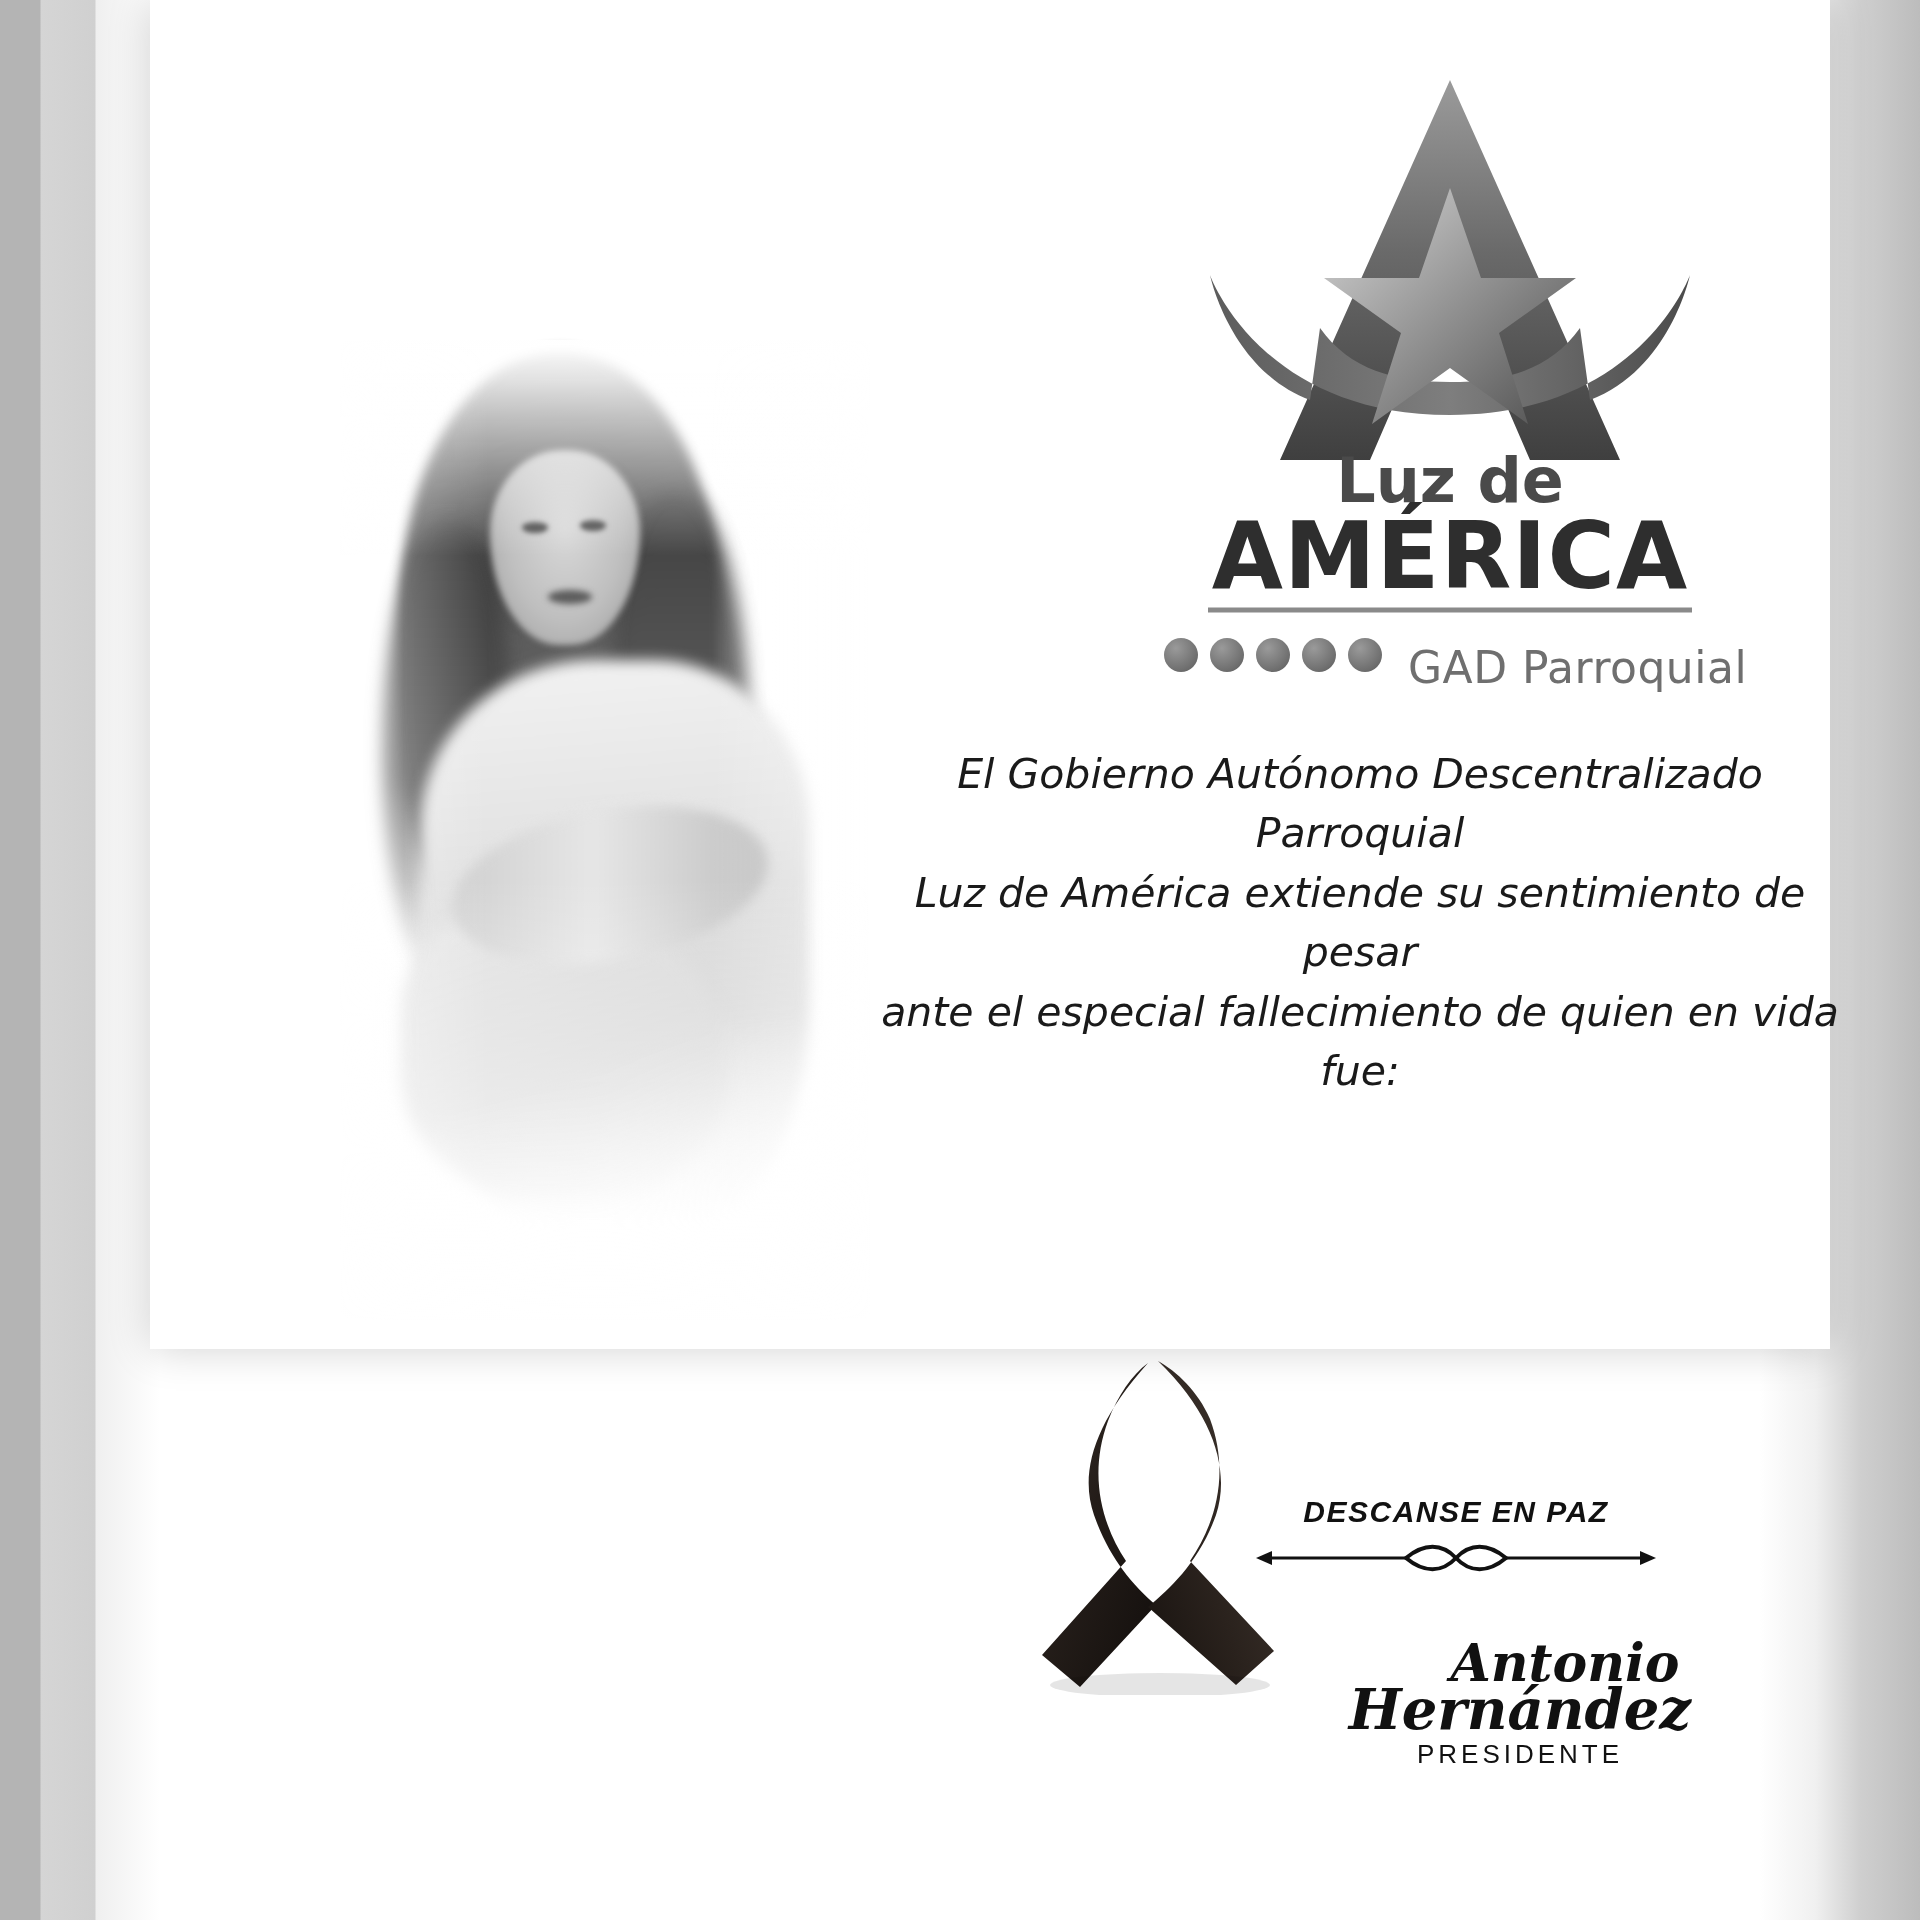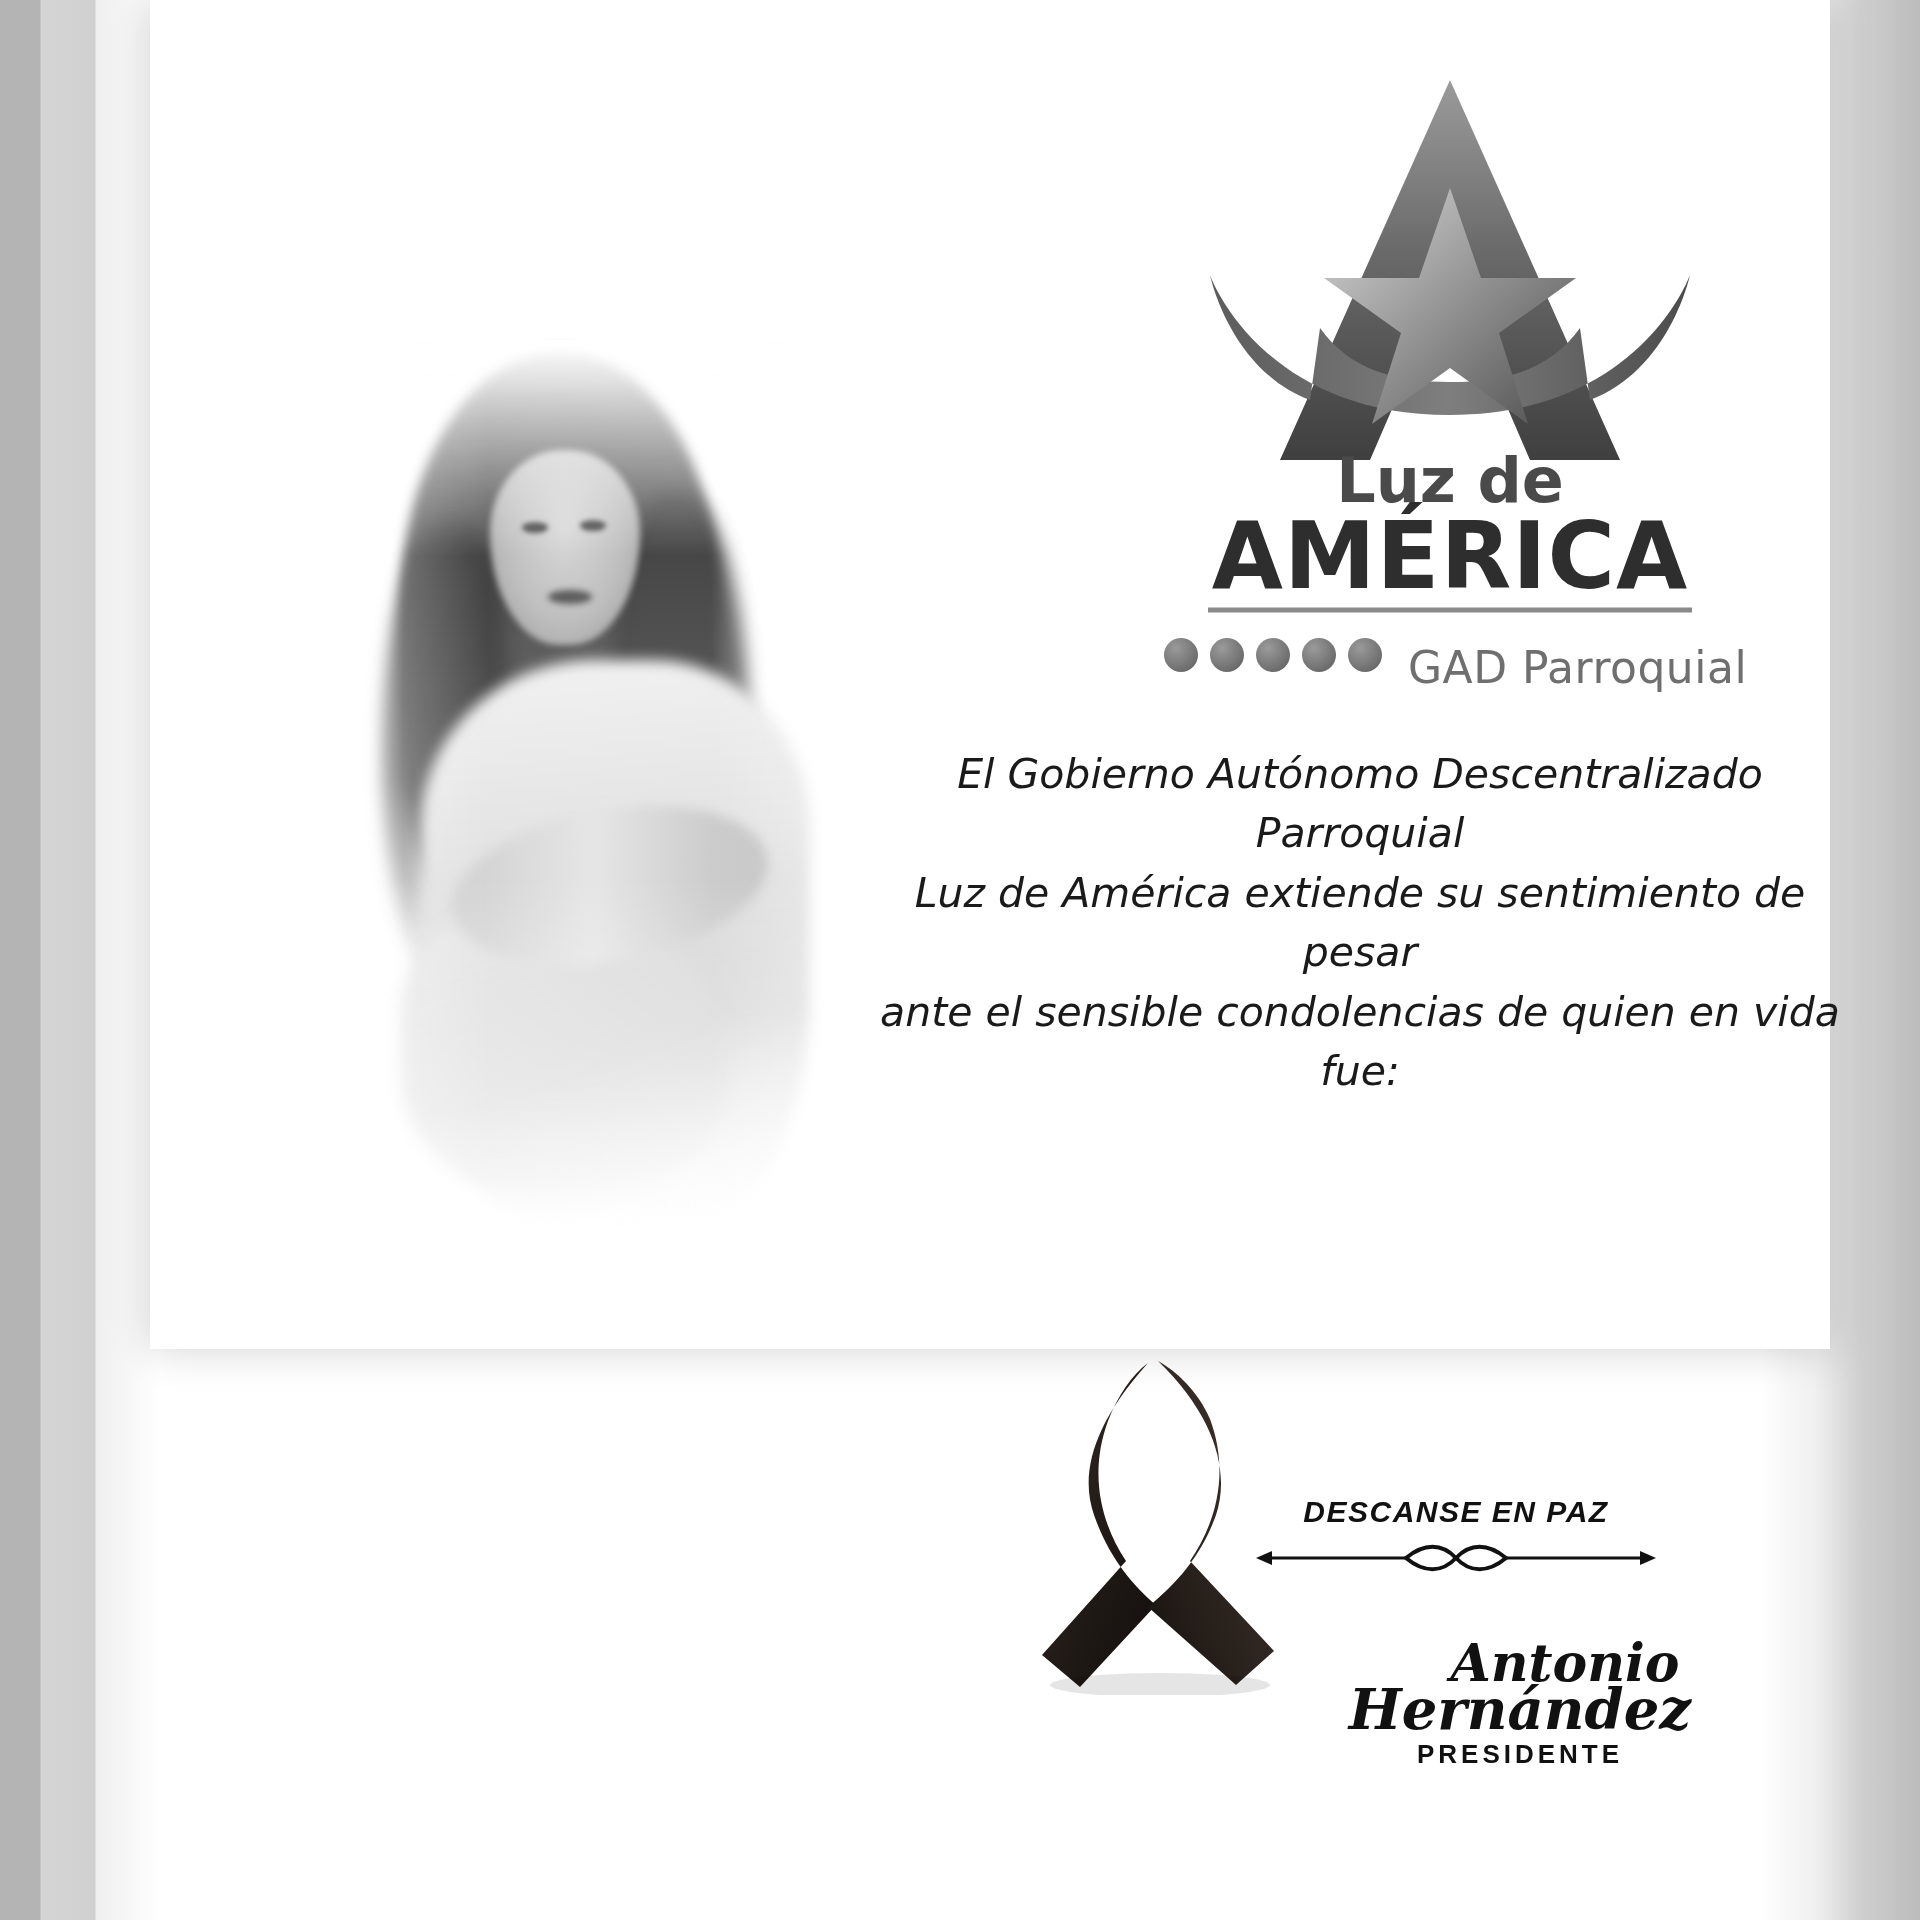--- a/index.html
+++ b/index.html
@@ -263,21 +263,21 @@
     margin-left: 90px;
   }
   .sig-last {
     font-size: 56px;
     line-height: 1;
     margin-top: -6px;
   }
   .sig-role {
     margin-top: 2px;
     font-size: 26px;
-    font-weight: bold;
+    font-weight: normal;
     letter-spacing: 4px;
     color: #111;
     font-family: "Liberation Sans", sans-serif;
   }
 </style>
 </head>
 <body>
 
 <div id="poster">
   <div id="sheet">
@@ -337,21 +337,21 @@
         <span></span>
         <span></span>
       </div>
       <div class="gad-text">GAD Parroquial</div>
     </div>
 
     <div id="body-text">
       <div class="intro">
         <div>El Gobierno Autónomo Descentralizado Parroquial</div>
         <div>Luz de América extiende su sentimiento de pesar</div>
-        <div>ante el sensible condolencias de quien en vida fue:</div>
+        <div>ante el especial fallecimiento de quien en vida fue:</div>
       </div>
     </div>
 
     <div id="ribbon">
       <svg width="260" height="340" viewBox="0 0 260 340">
         <defs>
           <linearGradient id="rb" x1="0" y1="0" x2="1" y2="1">
             <stop offset="0%" stop-color="#3a312c"></stop>
             <stop offset="45%" stop-color="#241d19"></stop>
             <stop offset="100%" stop-color="#120e0c"></stop>

